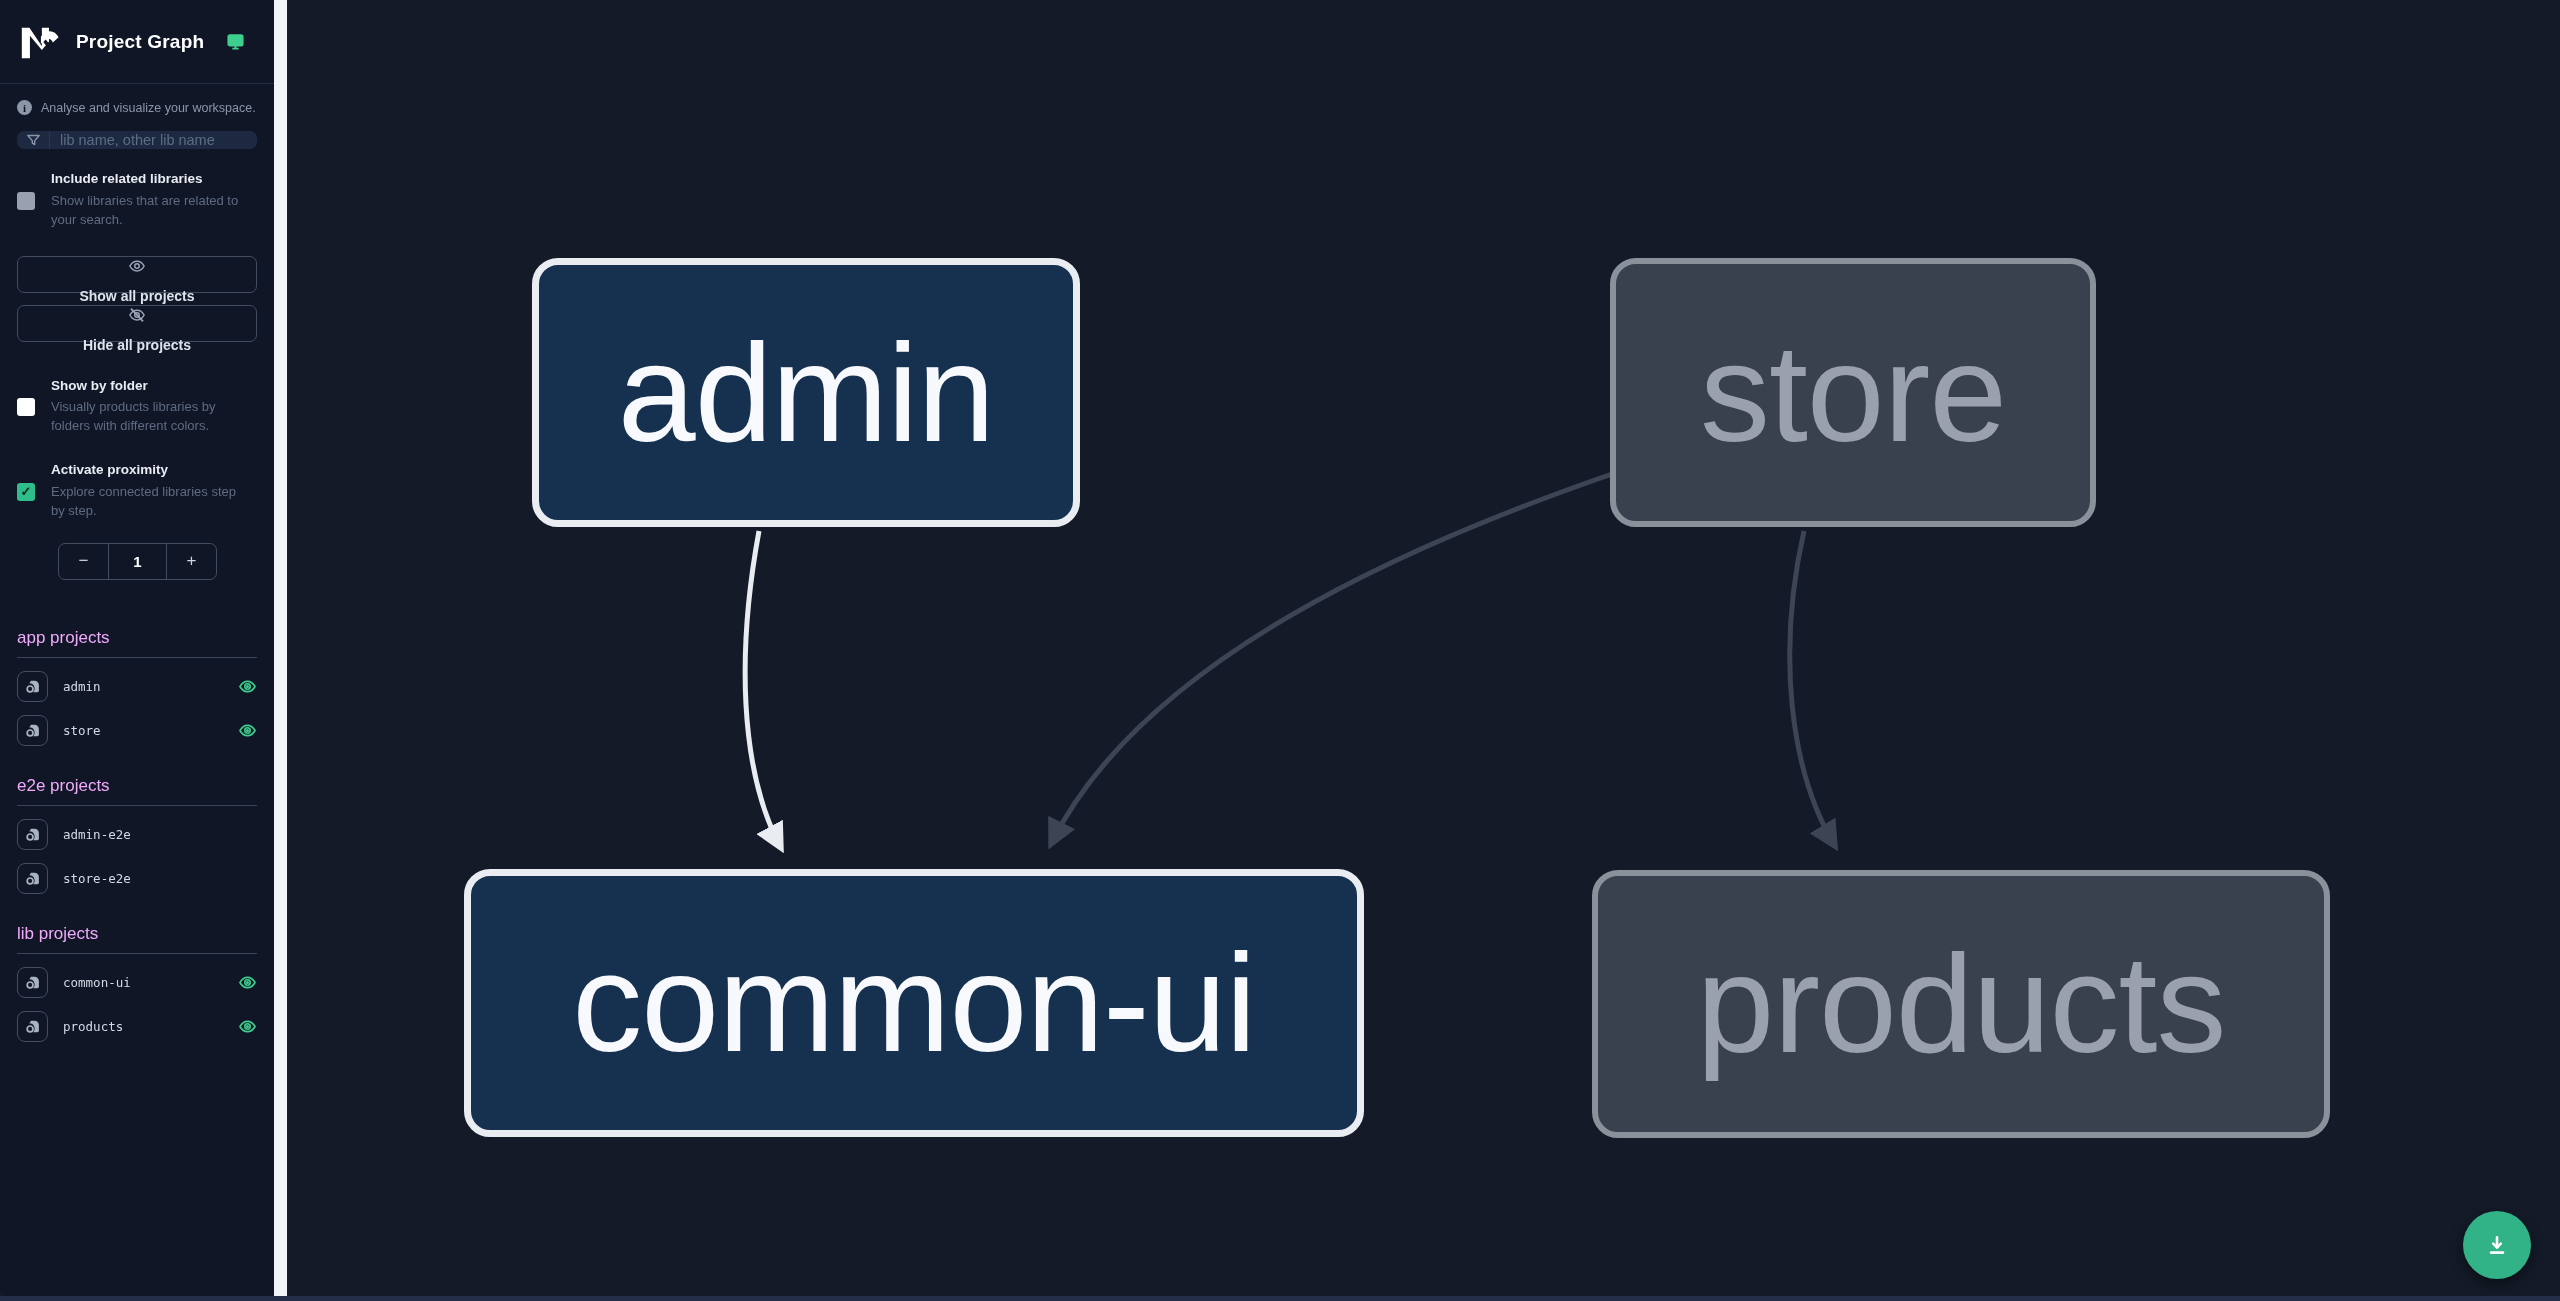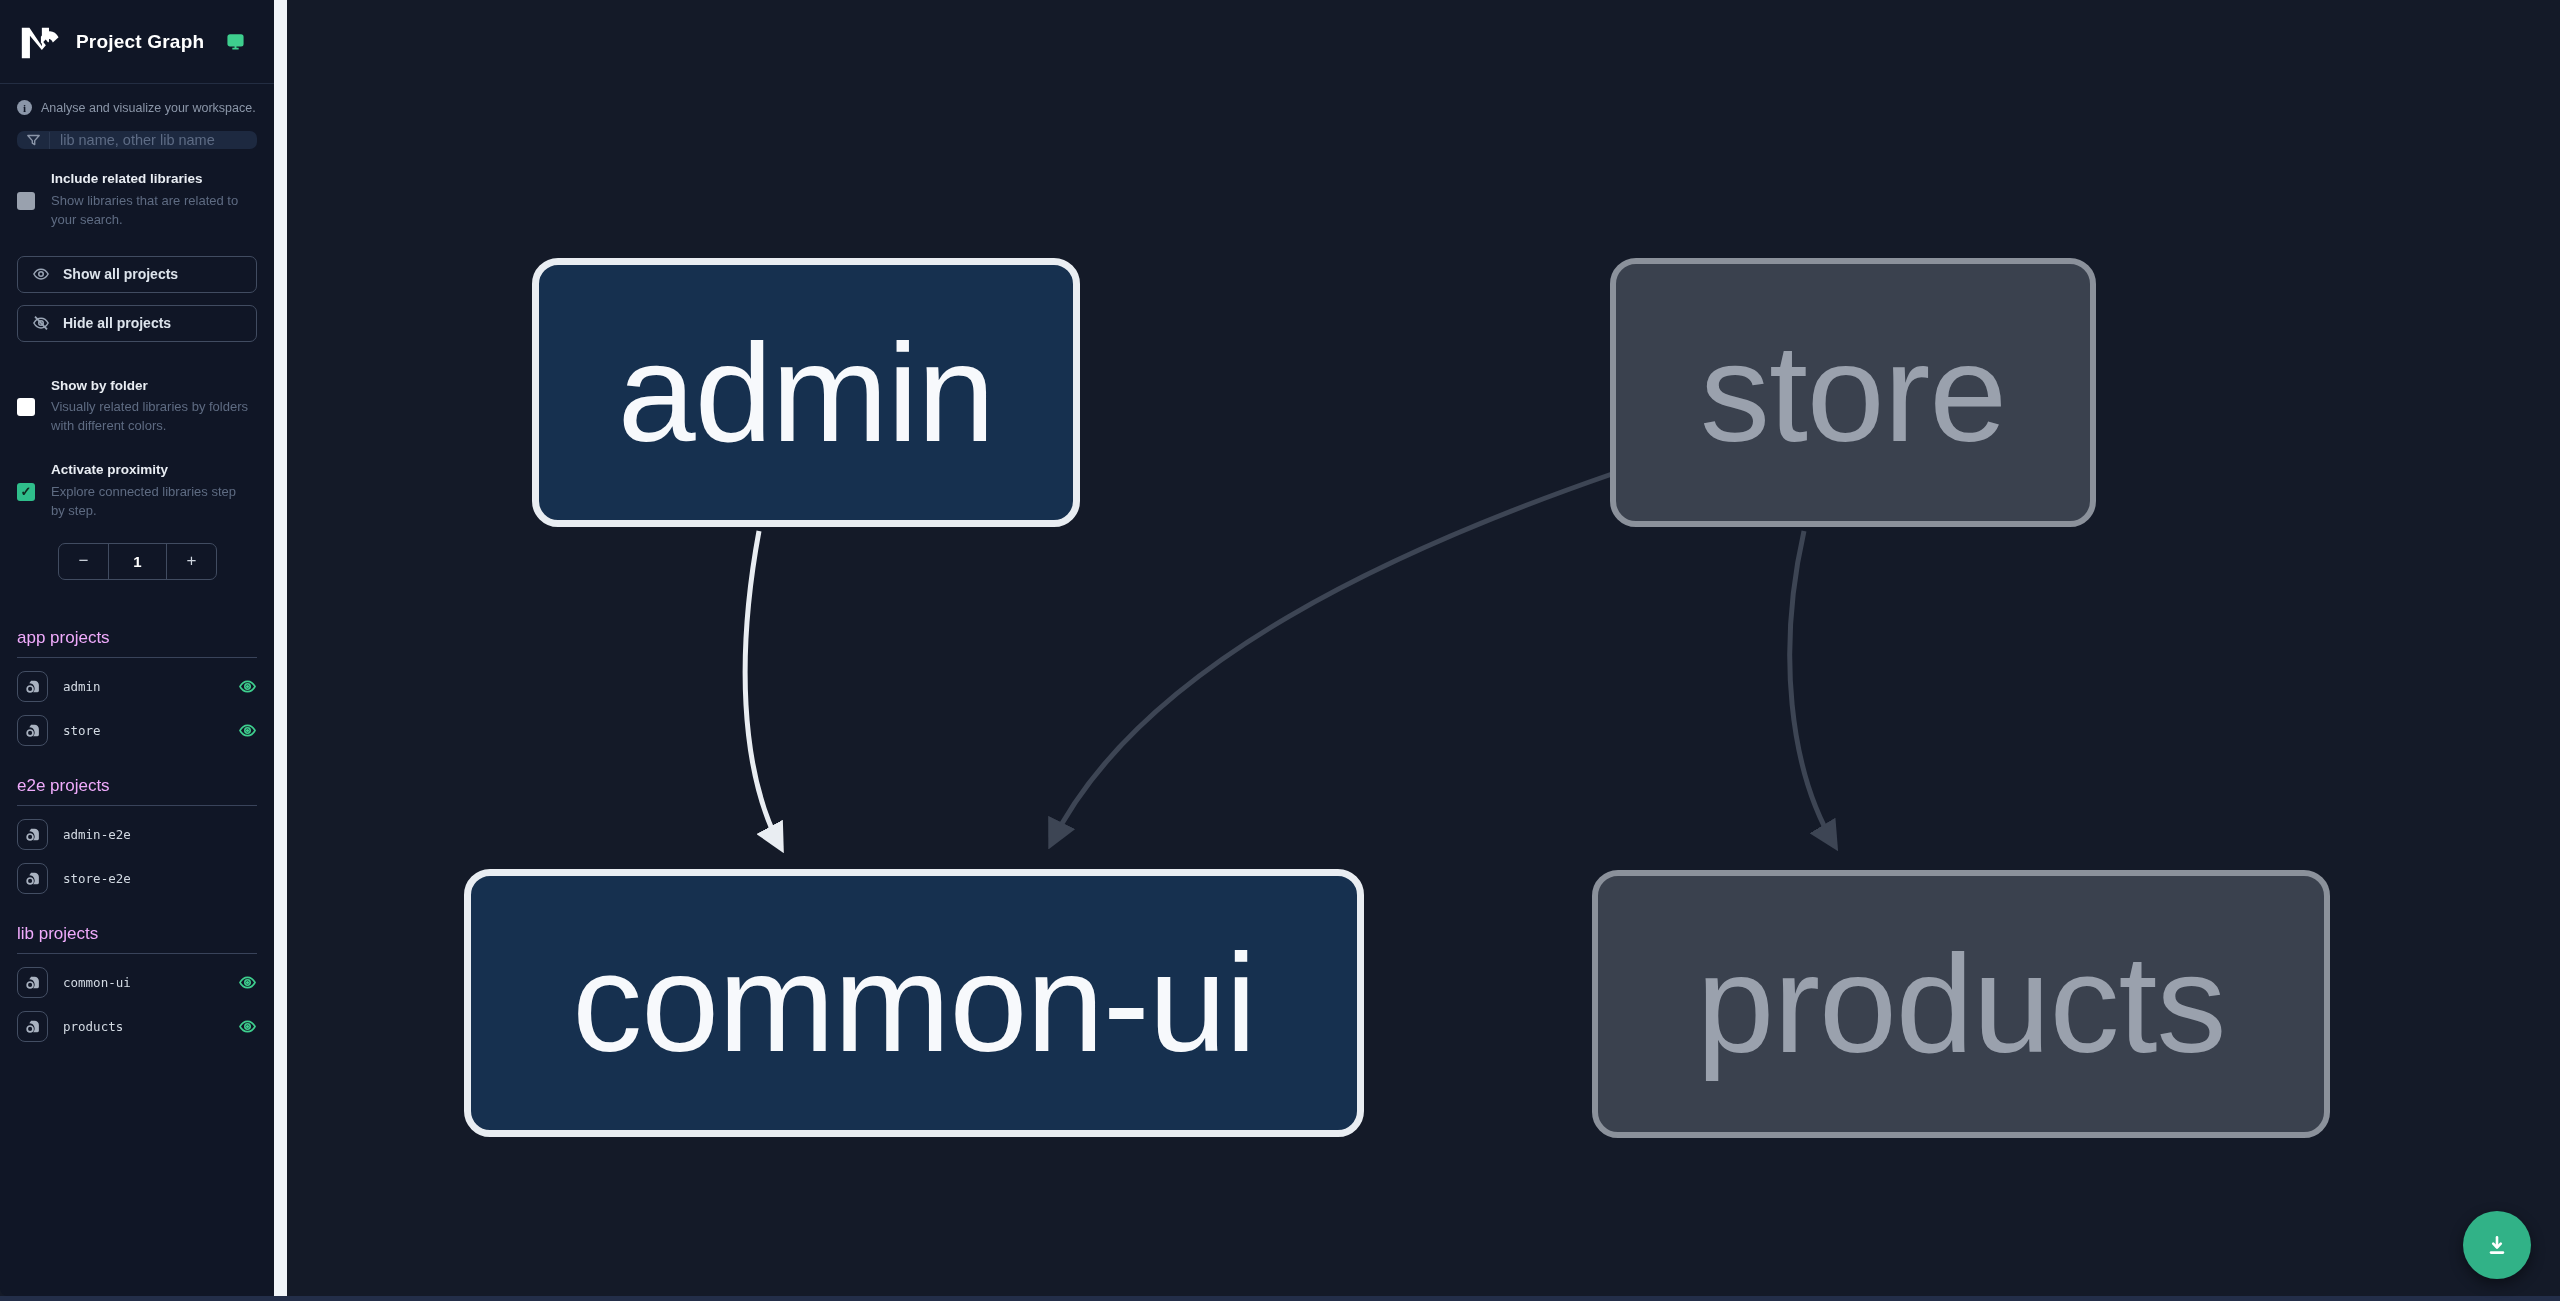--- a/index.html
+++ b/index.html
@@ -41,21 +41,21 @@
   .cb.gray  { background:#99a1ae; }
   .cb.white { background:#ffffff; }
   .cb.checked { background:#2fbe8b; display:flex; align-items:center; justify-content:center;
                 color:#10281f; font-size:13px; font-weight:700; }
   .cb-label { font-size:13.5px; font-weight:700; color:#e9edf3; line-height:1.25; }
   .cb-desc  { font-size:13px; color:#5e6b82; line-height:1.45; margin-top:4px; max-width:200px; }
 
   .sb-btn { margin-top:12px; width:100%; height:37px; display:flex; align-items:center; gap:13px;
             padding:0 14px; background:transparent; border:1px solid #414c61; border-radius:7px;
             color:#dde4ec; font-size:14px; font-weight:600; cursor:pointer;
-            font-family:"Liberation Sans", sans-serif; }
+            font-family:"Liberation Sans", sans-serif;flex-direction:column; }
   .sb-btn:first-of-type { margin-top:26px; }
   .sb-btn .btn-icon { color:#9aa5b5; display:flex; }
 
   .mt-lg { margin-top:36px; }
   .mt-md { margin-top:26px; }
 
   .stepper { margin-top:22px; margin-left:41px; width:159px; height:37px; display:flex;
              border:1px solid #414c61; border-radius:7px; overflow:hidden; }
   .stepper .st-btn { width:49px; display:flex; align-items:center; justify-content:center;
                      background:transparent; border:none; color:#cfd6df; font-size:17px; cursor:pointer;
@@ -157,21 +157,21 @@
             <path d="M4 3.5l16 17" stroke-width="2.4"></path>
           </svg>
         </span>
         <span>Hide all projects</span>
       </button>
 
       <div class="cb-row mt-lg">
         <span class="cb white"></span>
         <div>
           <div class="cb-label">Show by folder</div>
-          <div class="cb-desc">Visually related libraries by folders with different colors.</div>
+          <div class="cb-desc">Visually products libraries by folders with different colors.</div>
         </div>
       </div>
 
       <div class="cb-row mt-md">
         <span class="cb checked">✓</span>
         <div>
           <div class="cb-label">Activate proximity</div>
           <div class="cb-desc">Explore connected libraries step by step.</div>
         </div>
       </div>

